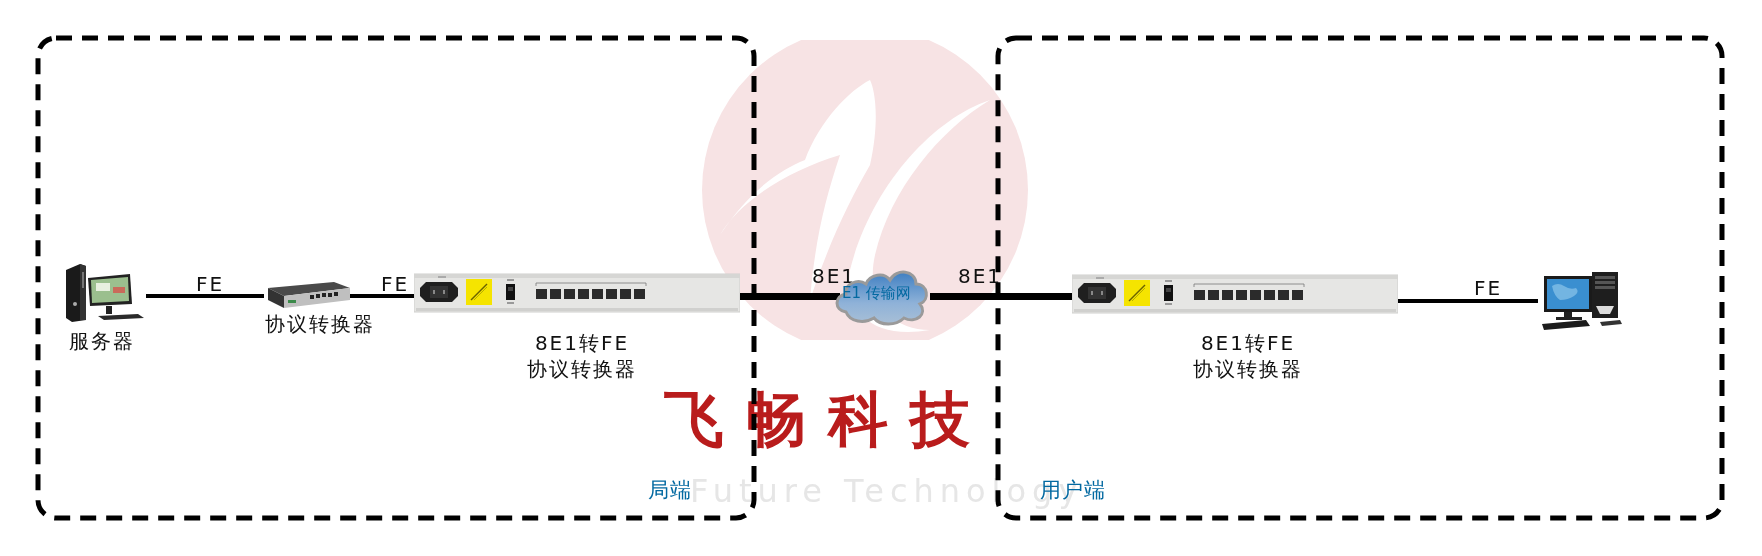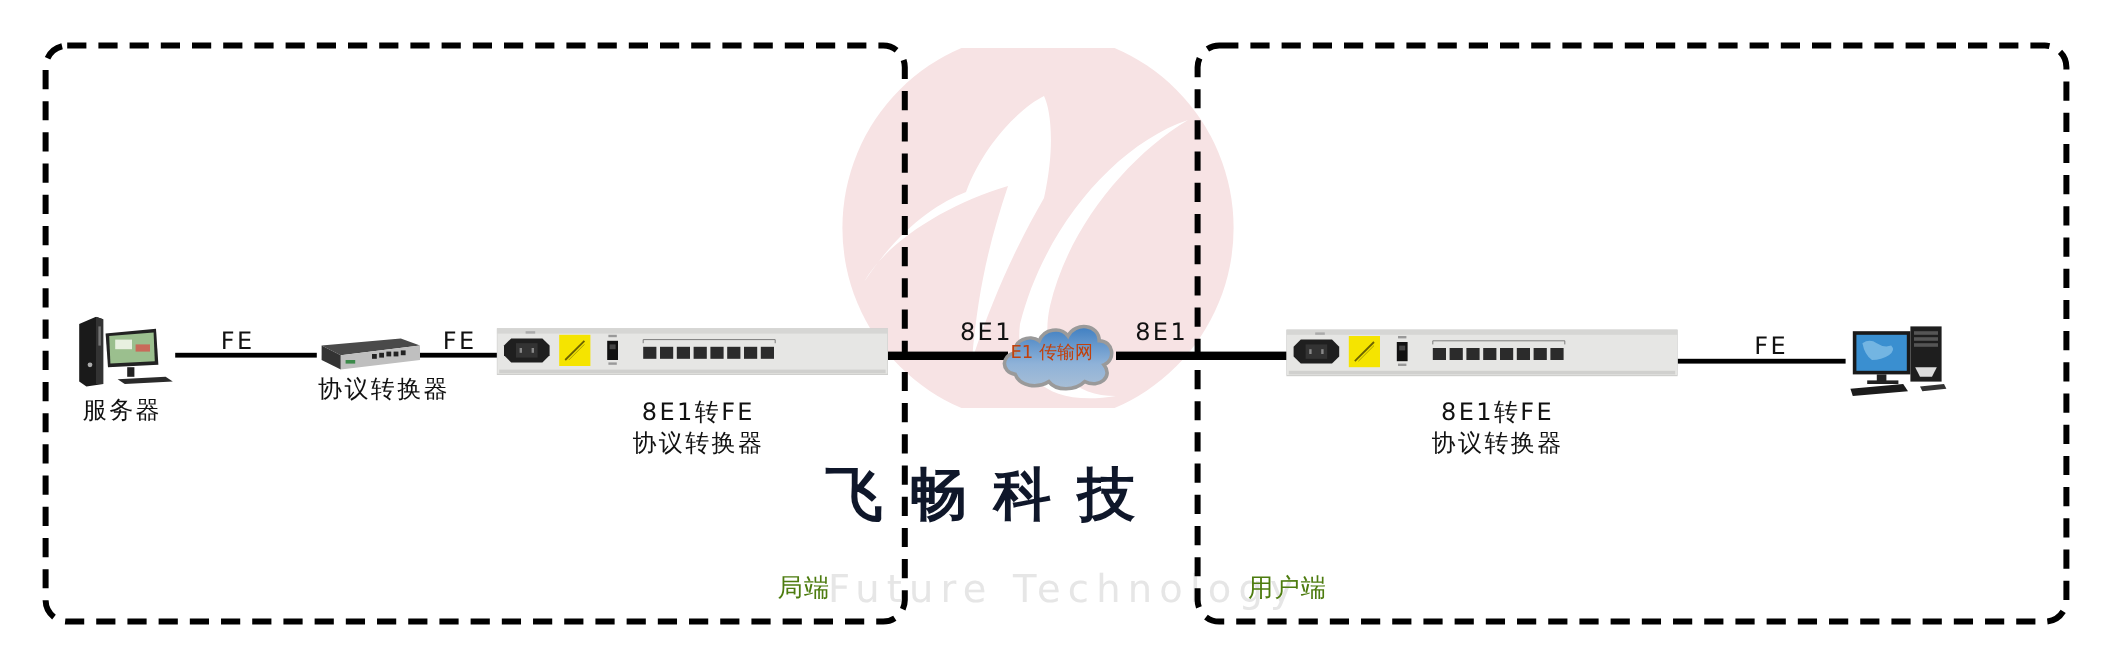--- a/index.html
+++ b/index.html
@@ -1,29 +1,29 @@
 <!DOCTYPE html>
 <html><head>
 <meta charset="utf-8">
 <style>
   html, body { margin:0; padding:0; background:#ffffff; }
   body { width:1762px; height:556px; position:relative; overflow:hidden;
          font-family:"DejaVu Sans","Liberation Sans",sans-serif; color:#111; }
   .abs { position:absolute; }
   .lbl { position:absolute; font-size:20px; letter-spacing:2px; white-space:nowrap; color:#111; }
-  .lbl-c { transform:translateX(-50%); text-align:center; }
-  .zone-lbl { position:absolute; font-size:21px; color:#4d7c0f; letter-spacing:1px; white-space:nowrap; }
-  .wm-cn { position:absolute; left:688px; top:380px; font-size:48px; font-weight:bold;
-           color:#0f172a; letter-spacing:22px; font-family:"DejaVu Serif",serif; white-space:nowrap; }
+  .lbl-c { transform:translateX(-50%); text-align:center;margin-left:12px; }
+  .zone-lbl { position:absolute; font-size:21px; color:#0369a1; letter-spacing:1px; white-space:nowrap; }
+  .wm-cn { position:absolute; left:664px; top:380px; font-size:60px; font-weight:bold;
+           color:#b91c1c; letter-spacing:22px; font-family:"DejaVu Serif",serif; white-space:nowrap; }
   .wm-en { position:absolute; left:690px; top:472px; font-size:32px; color:#e6e6e6;
            letter-spacing:6px; white-space:nowrap; }
   .wire { position:absolute; background:#000; }
   .dev-name { position:absolute; transform:translateX(-50%); text-align:center; font-size:20px;
               letter-spacing:2px; line-height:26px; white-space:nowrap; }
-  .cloud-lbl { position:absolute; font-size:15px; color:#c2410c; white-space:nowrap; }
+  .cloud-lbl { position:absolute; font-size:15px; color:#0369a1; white-space:nowrap; }
 </style>
 </head>
 <body>
 
 <svg class="abs" style="left:700px;top:40px" width="330" height="300" viewBox="0 0 330 300">
   <circle cx="165" cy="150" r="163" fill="#f7e3e4"></circle>
   <path d="M20 195 C40 160, 90 130, 140 115 C125 160, 115 200, 110 260 C130 200, 150 160, 170 125 C180 80, 175 50, 170 40 C150 50, 120 80, 105 120 C80 130, 50 150, 20 195 Z" fill="#ffffff"></path>
   <path d="M290 60 C230 80, 170 150, 150 230 C145 270, 170 300, 230 290 C190 290, 165 260, 175 215 C190 150, 240 90, 290 60 Z" fill="#ffffff"></path>
 </svg>
 

